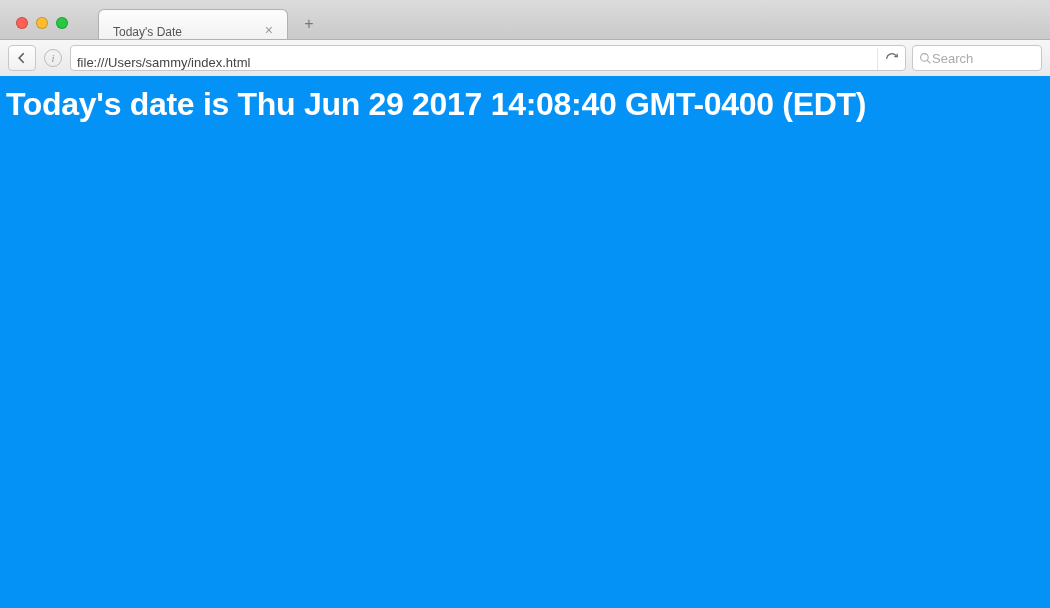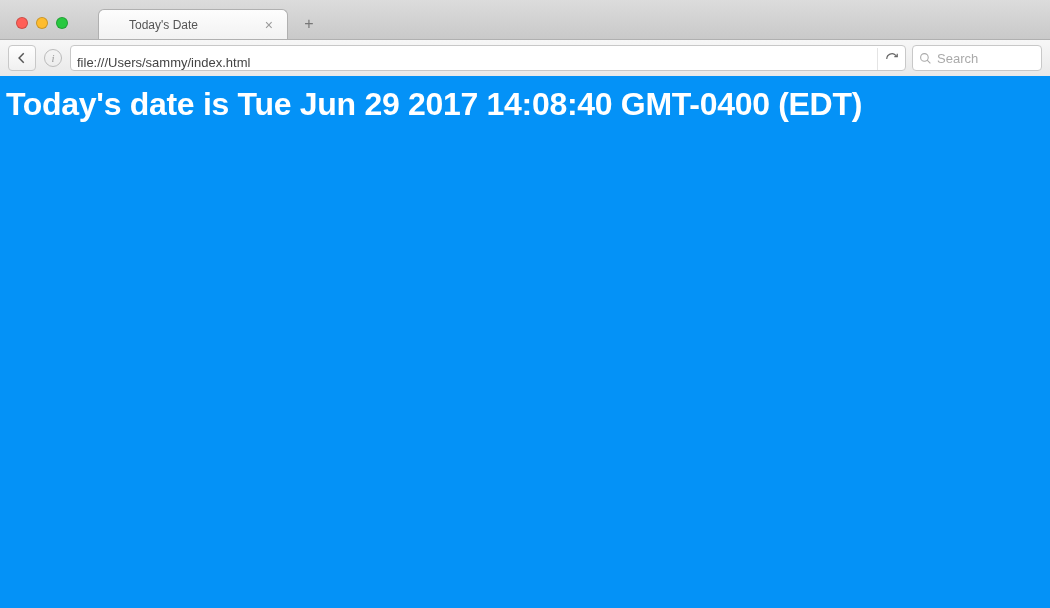--- a/index.html
+++ b/index.html
@@ -33,28 +33,28 @@
     }
     .light {
       width: 12px; height: 12px; border-radius: 50%;
       border: 0.5px solid rgba(0,0,0,0.2);
     }
     .light.red { background: #ff5f57; }
     .light.yellow { background: #febc2e; }
     .light.green { background: #28c840; }
     .tab {
       display: flex;
-      align-items: center;
+      align-items: flex-end;
       height: 30px;
       background: linear-gradient(to bottom, #fdfdfd 0%, #f2f2f2 100%);
       border: 1px solid #b0b0b0;
       border-bottom: none;
       border-top-left-radius: 6px;
       border-top-right-radius: 6px;
-      padding: 0 10px 0 30px;
+      padding: 0 10px 0 14px;
       min-width: 190px;
       margin-left: 22px;
       font-size: 12px;
       color: #555;
       position: relative;
     }
     .tab::before, .tab::after {
       content: "";
       position: absolute;
       bottom: 0;
@@ -120,21 +120,20 @@
     .reload svg { width: 14px; height: 14px; }
     .search-bar {
       width: 130px;
       height: 26px;
       background: #fff;
       border: 1px solid #c8c8c8;
       border-radius: 4px;
       display: flex;
       align-items: center;
       padding: 0 6px;
-      gap: 5px;
       color: #aaa;
       font-size: 13px;
     }
     .search-bar svg { width: 13px; height: 13px; stroke: #aaa; }
     .search-placeholder { flex: 1; }
     
     .viewport {
       width: 100%;
       height: calc(100% - 76px);
       background: #0492f7;
@@ -184,14 +183,14 @@
       <svg viewBox="0 0 24 24" fill="none" stroke="currentColor" stroke-width="2">
         <circle cx="10" cy="10" r="7"></circle>
         <line x1="21" y1="21" x2="15" y2="15"></line>
       </svg>
       <span class="search-placeholder">Search</span>
     </div>
   </div>
 </div>
 
 <div class="viewport">
-  <h1 class="page-heading">Today's date is Tue Jun 29 2017 14:08:40 GMT-0400 (EDT)</h1>
+  <h1 class="page-heading">Today's date is Thu Jun 29 2017 14:08:40 GMT-0400 (EDT)</h1>
 </div>
 
 </body></html>

